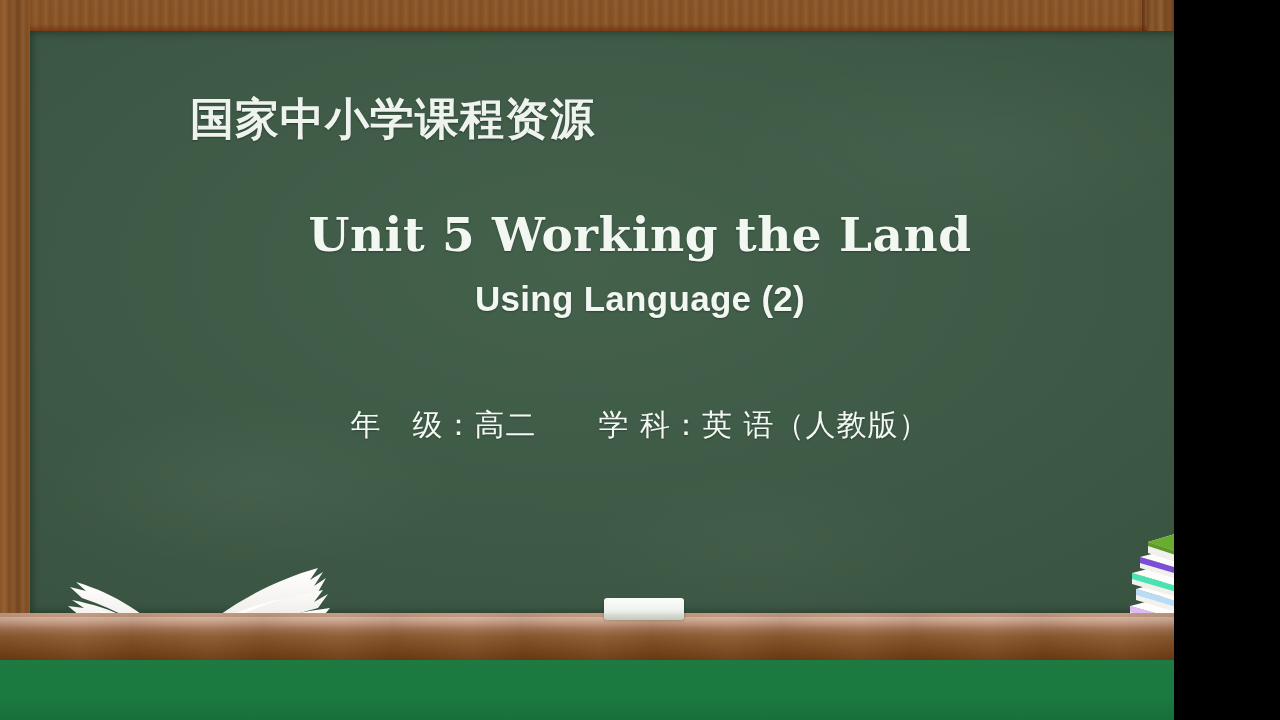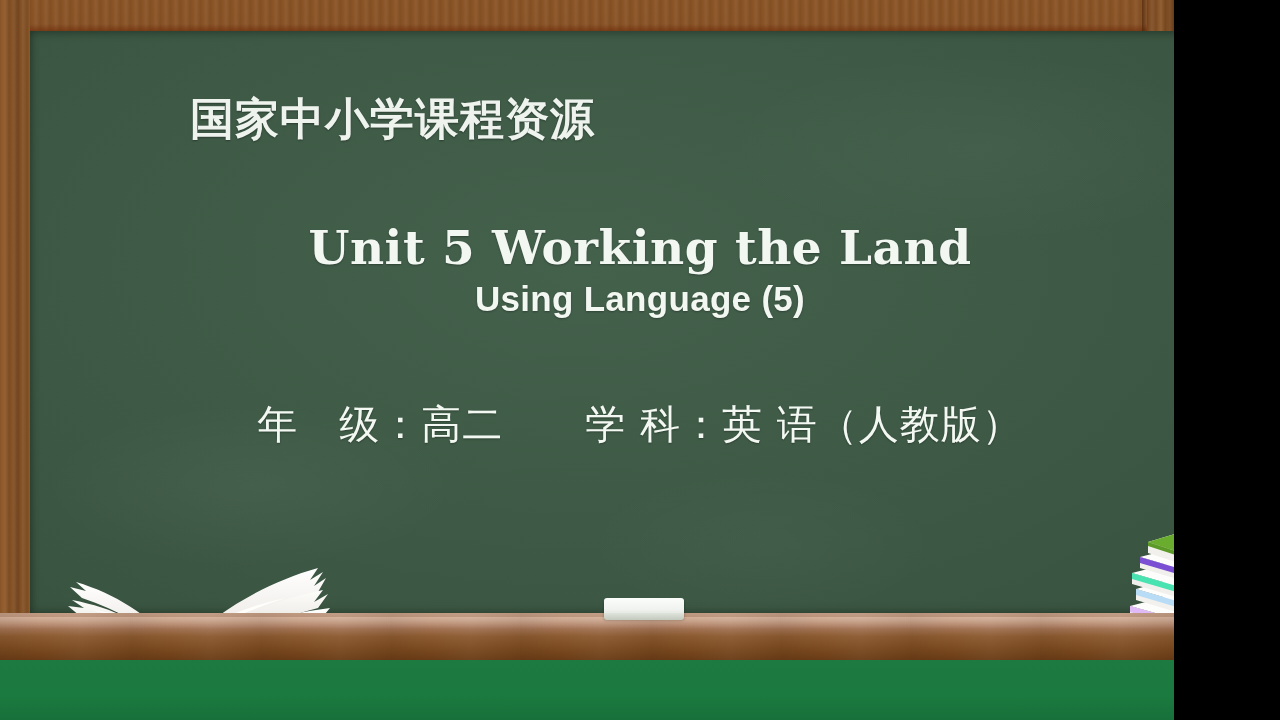--- a/index.html
+++ b/index.html
@@ -87,21 +87,21 @@
     font-family: "DejaVu Sans", "Liberation Sans", sans-serif;
     font-weight: bold;
     font-size: 44px;
     letter-spacing: 1px;
     color: #eef3ee;
     text-shadow: 0 1px 2px rgba(0,0,0,0.35);
     white-space: nowrap;
   }
   .main-title {
     position: absolute;
-    left: 0; top: 220px;
+    left: 0; top: 207px;
     width: 1280px;
     text-align: center;
     font-family: "DejaVu Serif", "Liberation Serif", serif;
     font-weight: bold;
     font-size: 47px;
     color: #f2f7f1;
     letter-spacing: 0.5px;
     text-shadow: 0 1px 2px rgba(0,0,0,0.3);
   }
   .sub-title {
@@ -117,21 +117,21 @@
     text-shadow: 0 1px 2px rgba(0,0,0,0.3);
   }
   .info-block {
     position: absolute;
     left: 0; top: 398px;
     width: 1280px;
     text-align: center;
   }
   .info-line {
     font-family: "DejaVu Sans", "Liberation Sans", sans-serif;
-    font-size: 40px;
+    font-size: 30px;
     color: #f3f8f2;
     line-height: 53px;
     letter-spacing: 1px;
     white-space: pre;
     text-shadow: 0 1px 2px rgba(0,0,0,0.3);
   }
 
   
   .ledge {
     position: absolute;
@@ -207,21 +207,21 @@
   <div class="frame-right-dark"></div>
 
   <div class="board">
     <div class="board-smudge"></div>
   </div>
 
   <div class="logo-text">国家中小学课程资源</div>
 
   <div class="main-title">Unit 5 Working the Land</div>
 
-  <div class="sub-title">Using Language (5)</div>
+  <div class="sub-title">Using Language (2)</div>
 
   <div class="info-block">
     <div class="info-line">年　级：高二　　学 科：英 语（人教版）</div>
   </div>
 
   <div class="open-book">
     <svg width="330" height="125" viewBox="0 0 330 125" xmlns="http://www.w3.org/2000/svg">
       <defs>
         <linearGradient id="pgA" x1="0" y1="0" x2="0" y2="1">
           <stop offset="0%" stop-color="#ffffff"></stop>

